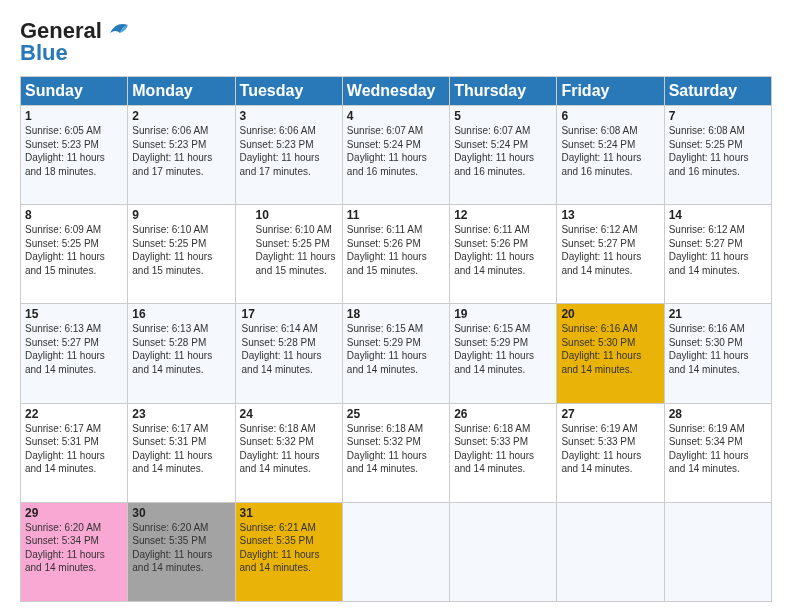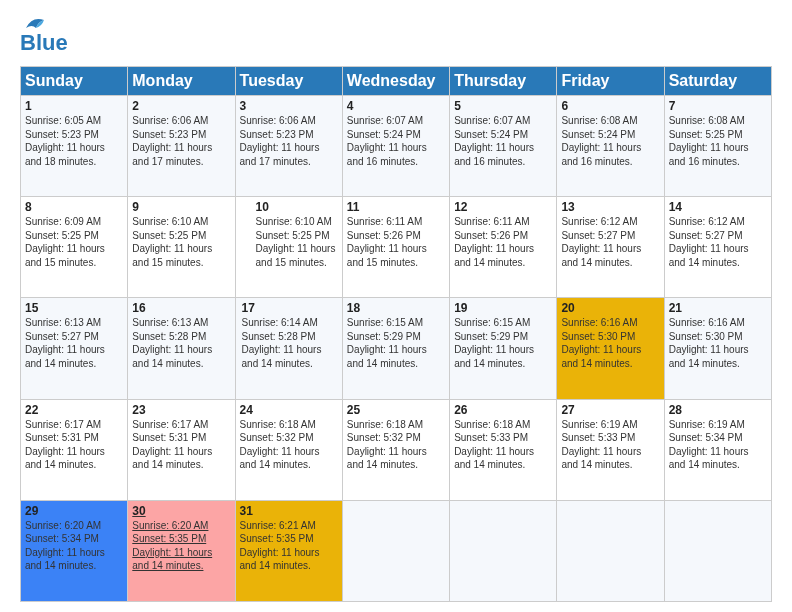--- a/index.html
+++ b/index.html
@@ -93,20 +93,21 @@
       background: #f5f8fc !important;
     }
   </style>
 </head>
 <body>
 
 <div class="page">
   <div class="header">
     <div class="logo">
       <div class="logo-line1">
+        <span style="font-size:22px;font-weight:bold;color:#222;">General</span>
         <svg width="28" height="20" viewBox="0 0 28 20" style="margin-left:2px;margin-top:-4px;">
           <path d="M4,14 Q10,2 22,6 Q16,8 14,14 Q10,10 4,14Z" fill="#2979b8"></path>
           <path d="M14,14 Q16,8 22,6 Q20,12 14,14Z" fill="#4aa8e0"></path>
         </svg>
       </div>
       <span style="font-size:22px;font-weight:bold;color:#2979b8;margin-top:-4px;">Blue</span>
     </div>
     <div class="title-block">
       <div class="month-title"></div>
       <div class="location"></div>
@@ -324,28 +325,28 @@
           </td>
           <td style="background: rgb(255, 255, 255);">
             <span class="day-num">28</span>
             <div class="day-info" style="white-space: pre-line;">Sunrise: 6:19 AM
 Sunset: 5:34 PM
 Daylight: 11 hours
 and 14 minutes.</div>
           </td>
         </tr>
         <tr>
-          <td style="background: #3b82f6;">
+          <td style="background: #f9a8d4;">
             <span class="day-num">29</span>
             <div class="day-info" style="white-space: pre-line;">Sunrise: 6:20 AM
 Sunset: 5:34 PM
 Daylight: 11 hours
 and 14 minutes.</div>
           </td>
-          <td style="background: #fca5a5; text-decoration: underline;">
+          <td style="background: #a3a3a3;">
             <span class="day-num">30</span>
             <div class="day-info" style="white-space: pre-line;">Sunrise: 6:20 AM
 Sunset: 5:35 PM
 Daylight: 11 hours
 and 14 minutes.</div>
           </td>
           <td style="background: #eab308;">
             <span class="day-num">31</span>
             <div class="day-info" style="white-space: pre-line;">Sunrise: 6:21 AM
 Sunset: 5:35 PM

